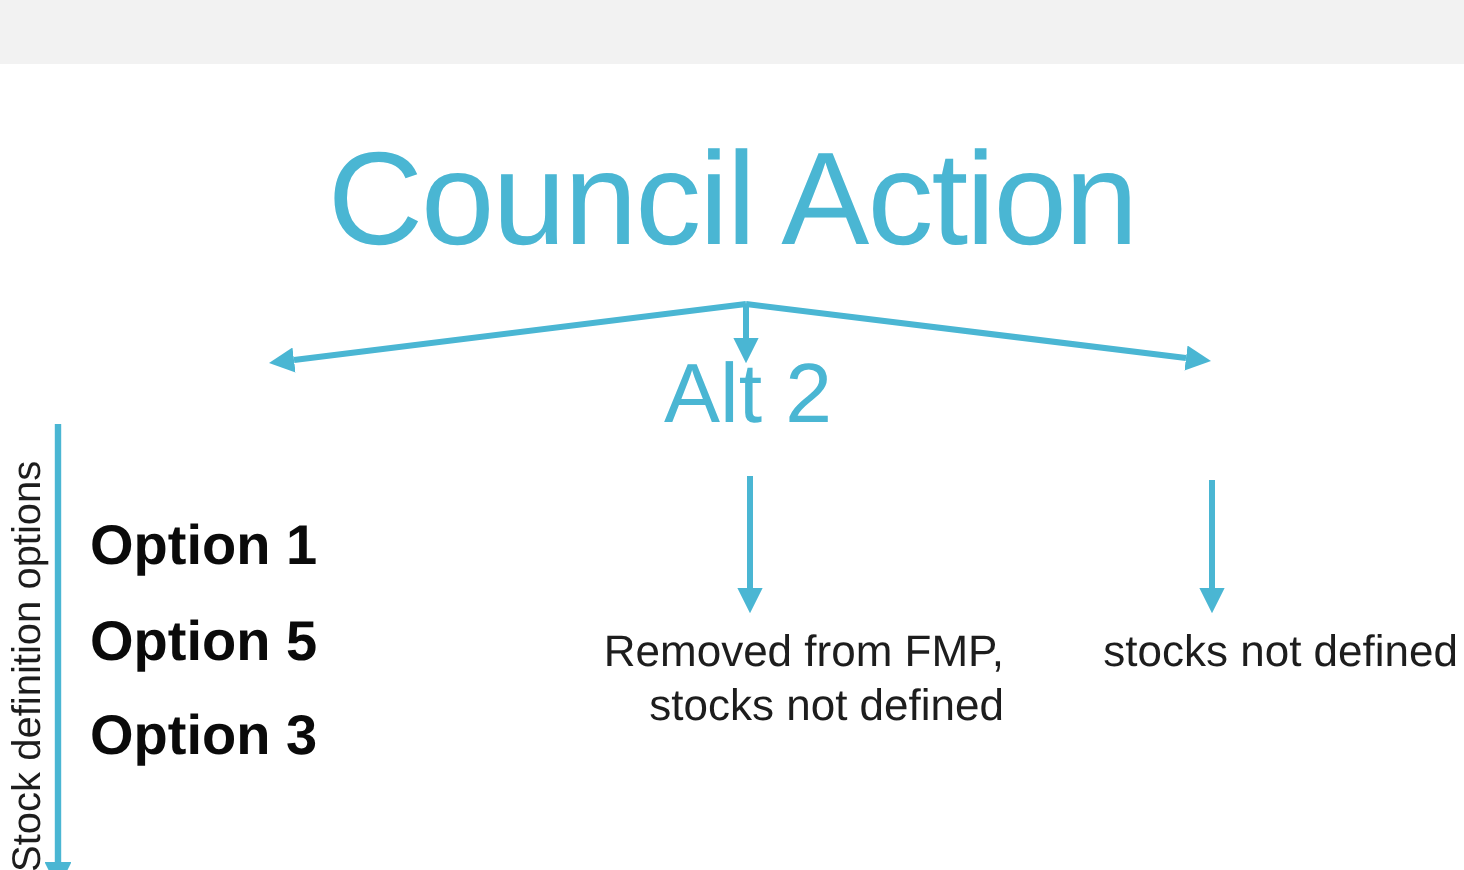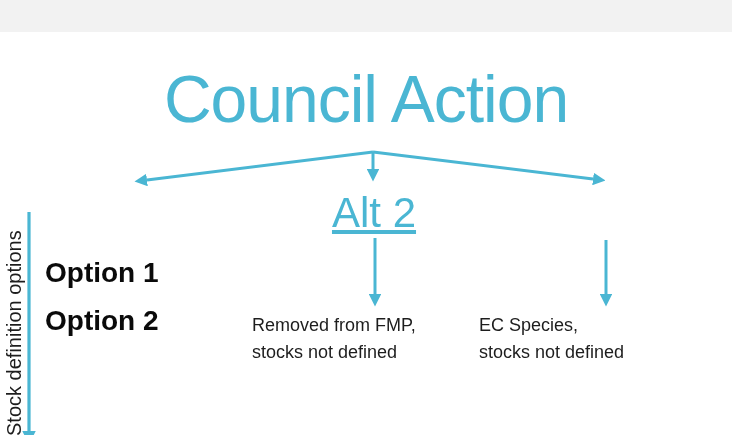--- a/index.html
+++ b/index.html
@@ -38,37 +38,37 @@
   }
   .alt-label {
     position: absolute;
     transform: translateX(-50%);
     font-size: 42px;
     line-height: 1;
     color: var(--accent);
     white-space: nowrap;
   }
   .alt-1 { left: 133px; top: 154px; }
-  .alt-2 { left: 374px; top: 160px; text-decoration: underline; }
+  .alt-2 { left: 374px; top: 144px; }
   .alt-3 { left: 607px; top: 151px; }
   .options {
     position: absolute;
     left: 45px; top: 217px;
     font-size: 28px;
     font-weight: 700;
     line-height: 47.5px;
     color: var(--option-text);
     white-space: nowrap;
   }
   .leaf-note {
     position: absolute;
     top: 280px;
     width: 250px;
-    text-align: left;
-    font-size: 18px;
+    text-align: right;
+    font-size: 22px;
     line-height: 27px;
     color: var(--body-text);
     white-space: nowrap;
   }
   .note-alt2 { left: 252px; }
   .note-alt3 { left: 479px; }
   .axis-label {
     position: absolute;
     left: 3px; top: 404px;
     width: 230px;
@@ -98,28 +98,28 @@
     <path d="M373,120 L593,147" stroke="currentColor" stroke-width="3" fill="none" marker-end="url(#arrowhead)"></path>
     <path d="M375,206 L375,262" stroke="currentColor" stroke-width="3" fill="none" marker-end="url(#arrowhead)"></path>
     <path d="M606,208 L606,262" stroke="currentColor" stroke-width="3" fill="none" marker-end="url(#arrowhead)"></path>
     <path d="M29,180 L29,399" stroke="currentColor" stroke-width="3.2" fill="none" marker-end="url(#arrowhead)"></path>
   </svg>
 
   <div class="alt-label alt-2">Alt 2</div>
 
   <div class="options">
     <div>Option 1</div>
-    <div>Option 2</div>
+    <div>Option 5</div>
+    <div>Option 3</div>
   </div>
 
   <div class="leaf-note note-alt2">
     <div>Removed from FMP,</div>
     <div>stocks not defined</div>
   </div>
 
   <div class="leaf-note note-alt3">
-    <div>EC Species,</div>
     <div>stocks not defined</div>
   </div>
 
   <div class="axis-label">Stock definition options</div>
 
 </div>
 
 </body></html>

